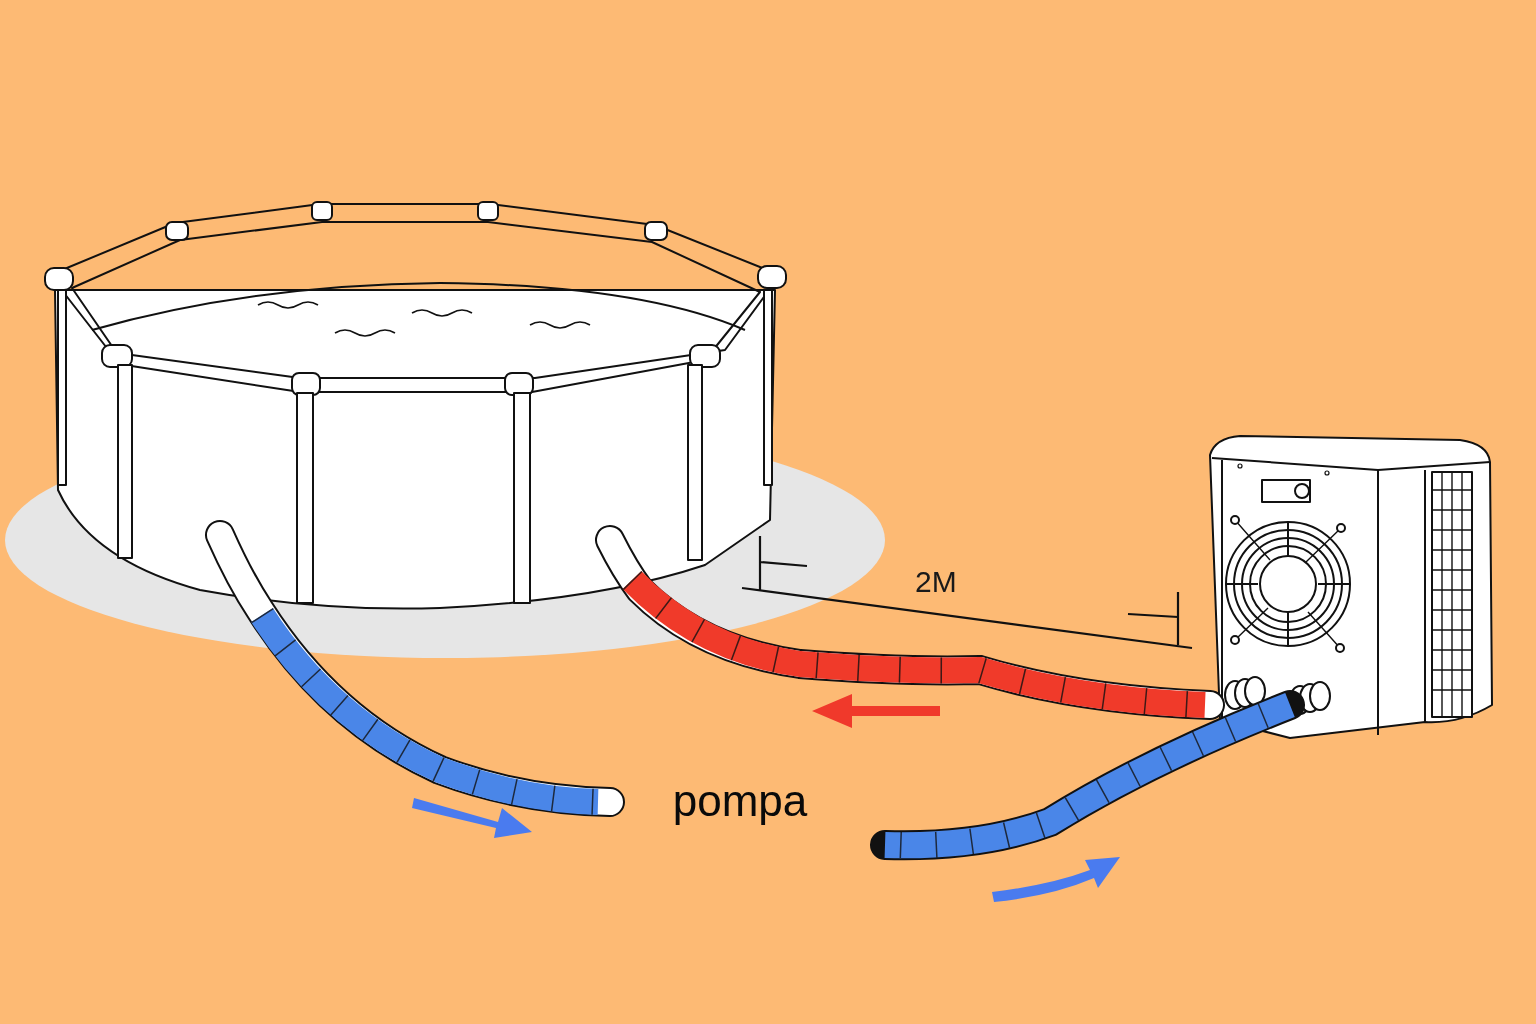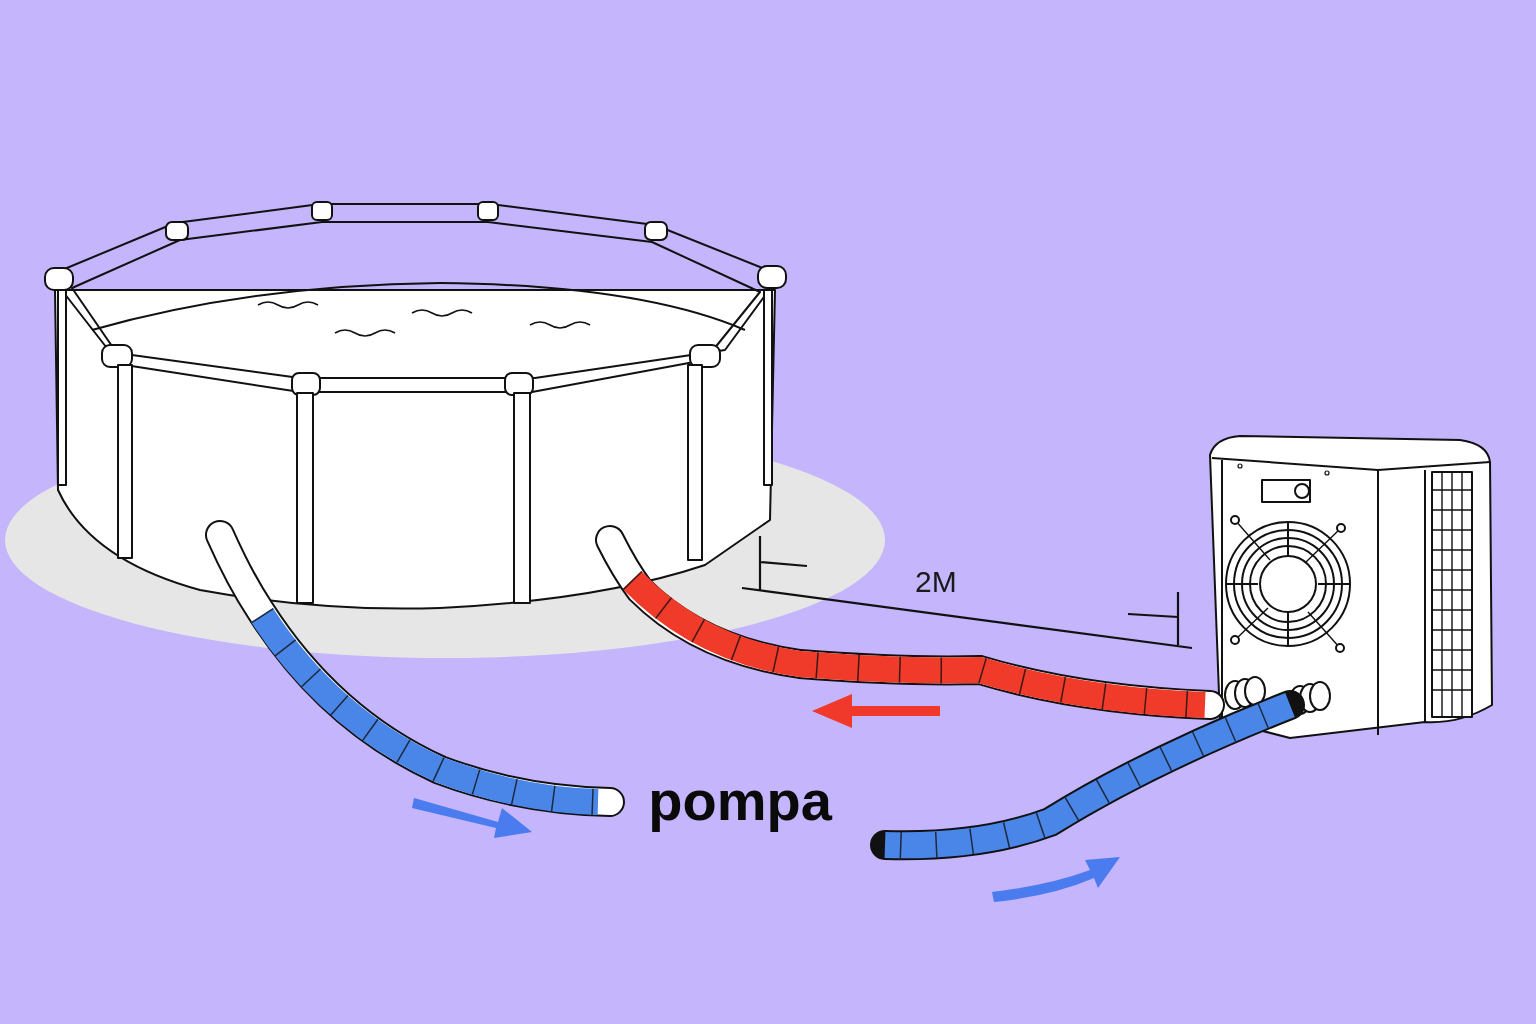--- a/index.html
+++ b/index.html
@@ -1,18 +1,18 @@
 <!DOCTYPE html>
 <html><head>
 <meta charset="utf-8">
 <style>
   html,body{margin:0;padding:0;background:#ffffff;}
-  #stage{position:relative;width:1536px;height:1024px;overflow:hidden;background:#c4b5fd;}
+  #stage{position:relative;width:1536px;height:1024px;overflow:hidden;background:#fdba74;}
   svg{position:absolute;left:0;top:0;}
-  .label-pump{position:absolute;font-family:"Liberation Sans",sans-serif;font-weight:700;font-size:56px;line-height:50px;color:#0a0a0a;text-align:center;}
+  .label-pump{position:absolute;font-family:"Liberation Sans",sans-serif;font-weight:400;font-size:44px;line-height:50px;color:#0a0a0a;text-align:center;}
   .label-dim{position:absolute;font-family:"Liberation Sans",sans-serif;font-weight:400;font-size:30px;color:#1a1a1a;}
 </style>
 </head>
 <body>
 
 <div id="stage">
 <svg width="1536" height="1024" viewBox="0 0 1536 1024">
 
   <ellipse cx="445" cy="540" rx="440" ry="118" fill="#e6e6e6"></ellipse>
 

